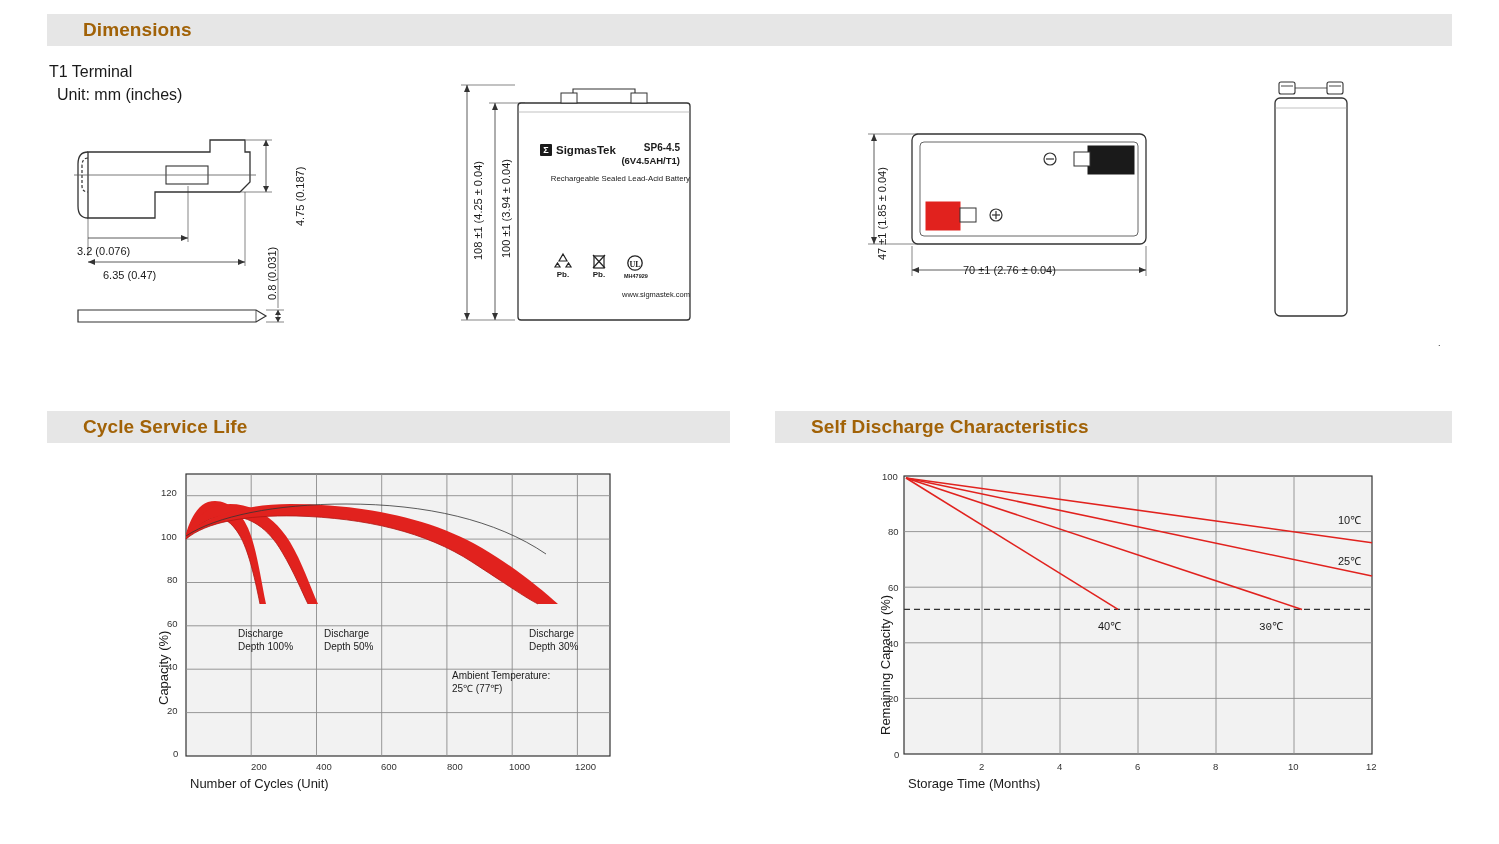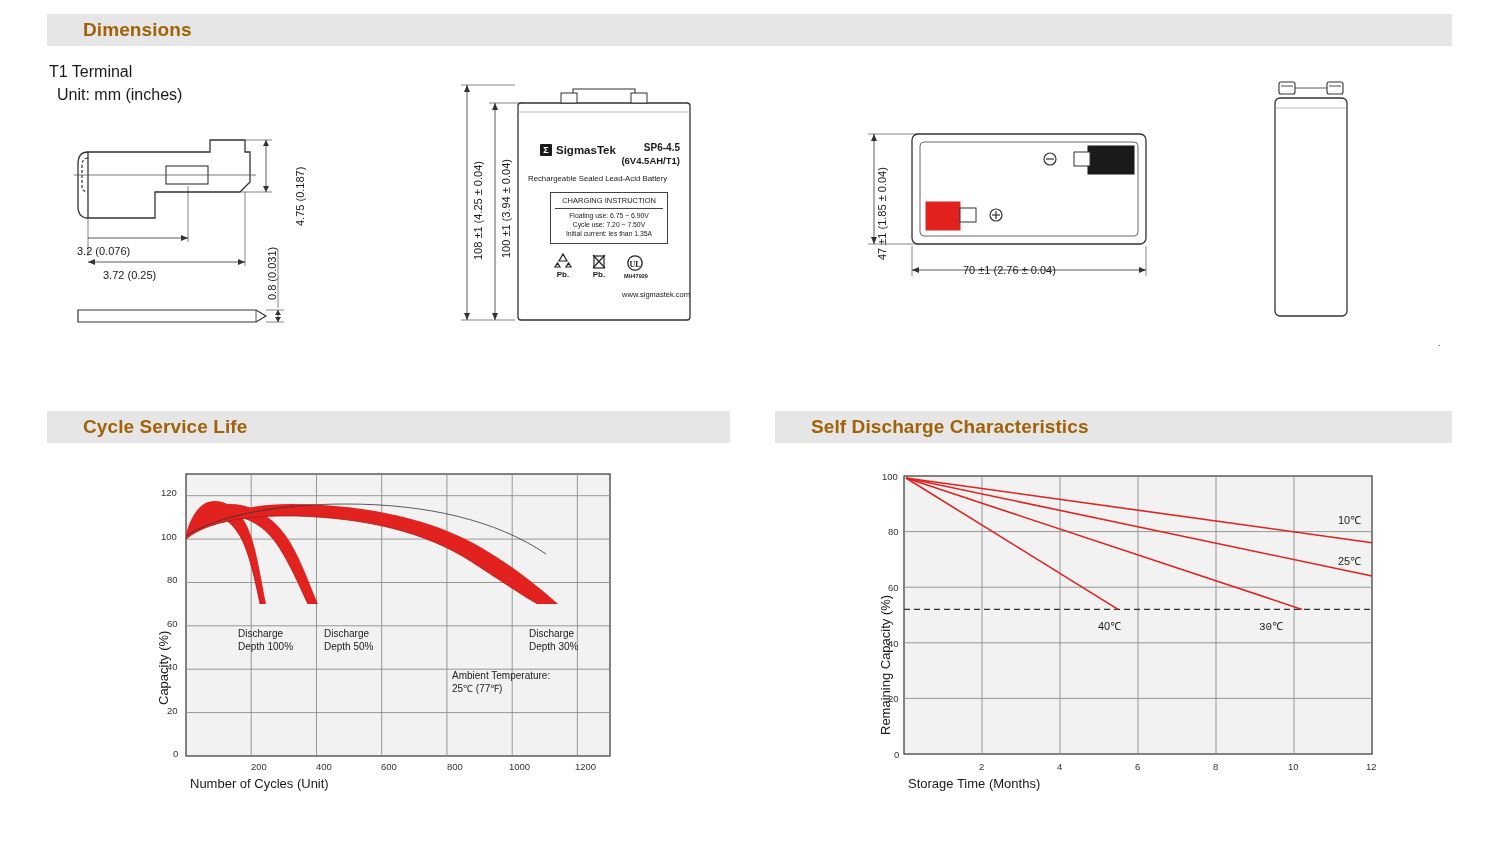--- a/index.html
+++ b/index.html
@@ -135,21 +135,21 @@
     <line x1="218" y1="180" x2="218" y2="192" stroke="#333" stroke-width="0.8"></line>
     <path d="M218,180 l-3,5 l6,0 z" fill="#333"></path>
     <path d="M218,192 l-3,-5 l6,0 z" fill="#333"></path>
     <line x1="206" y1="180" x2="224" y2="180" stroke="#333" stroke-width="0.6"></line>
     <line x1="206" y1="192" x2="224" y2="192" stroke="#333" stroke-width="0.6"></line>
     <line x1="218" y1="120" x2="218" y2="178" stroke="#333" stroke-width="0.6"></line>
   </svg>
 </div>
 <div class="txt vert" style="left:294px; top:226px;">4.75 (0.187)</div>
 <div class="txt" style="left:77px; top:245px;">3.2 (0.076)</div>
-<div class="txt" style="left:103px; top:269px;">3.72 (0.25)</div>
+<div class="txt" style="left:103px; top:269px;">6.35 (0.47)</div>
 <div class="txt vert" style="left:266px; top:300px;">0.8 (0.031)</div>
 
 <div class="blk" style="left:455px; top:82px;">
   <svg width="300" height="250" viewBox="0 0 300 250">
 
     <line x1="12" y1="3" x2="12" y2="238" stroke="#333" stroke-width="0.8"></line>
     <path d="M12,3 l-3,7 l6,0 z" fill="#333"></path>
     <path d="M12,238 l-3,-7 l6,0 z" fill="#333"></path>
     <line x1="6" y1="3" x2="60" y2="3" stroke="#333" stroke-width="0.6"></line>
     <line x1="6" y1="238" x2="60" y2="238" stroke="#333" stroke-width="0.6"></line>
@@ -173,30 +173,21 @@
 
 <div class="blk" style="left:528px; top:112px; width:162px; height:200px;">
   <div class="bat-front-text" style="left:12px; top:32px; display:flex; align-items:center; gap:4px;">
     <span style="display:inline-block;width:12px;height:12px;background:#1a1a1a;color:#fff;font-size:9px;line-height:12px;text-align:center;font-weight:bold;border-radius:1px;">Σ</span>
     <span style="font-size:11.5px;font-weight:bold;">SigmasTek</span>
   </div>
   <div class="bat-front-text" style="right:10px; top:30px; text-align:right;">
     <div style="font-size:10px;font-weight:bold;">SP6-4.5</div>
     <div style="font-size:9.5px;font-weight:bold;margin-top:2px;">(6V4.5AH/T1)</div>
   </div>
-  <div class="bat-front-text" style="left:0; top:62px; width:162px; text-align:left; font-size:7.8px;">Rechargeable Sealed Lead-Acid Battery</div>
-  <div style="position:absolute; left:22px; top:80px; width:118px; height:52px; border:1px solid #444; box-sizing:border-box;">
-    <div style="font-size:7.5px; text-align:center; margin-top:3px;">CHARGING INSTRUCTION</div>
-    <div style="border-top:1px solid #444; margin:3px 4px 0 4px;"></div>
-    <div style="font-size:6.8px; text-align:center; line-height:9px; margin-top:2px;">
-      <div>Floating use: 6.75 ~ 6.90V</div>
-      <div>Cycle use: 7.20 ~ 7.50V</div>
-      <div>Initial current: les than 1.35A</div>
-    </div>
-  </div>
+  <div class="bat-front-text" style="left:0; top:62px; width:162px; text-align:right; font-size:7.8px;">Rechargeable Sealed Lead-Acid Battery</div>
 
   <div style="position:absolute; left:24px; top:140px; display:flex; gap:16px; align-items:flex-end;">
     <div style="text-align:center;">
       <svg width="22" height="18" viewBox="0 0 22 18">
           <path d="M11,2 L15,9 L7,9 Z M3,15 L8,15 L5.5,11 Z M19,15 L14,15 L16.5,11 Z" fill="none" stroke="#222" stroke-width="1.2"></path>
         </svg>
       <div style="font-size:8px;font-weight:bold;">Pb.</div>
     </div>
     <div style="text-align:center;">
       <svg width="18" height="18" viewBox="0 0 18 18">

